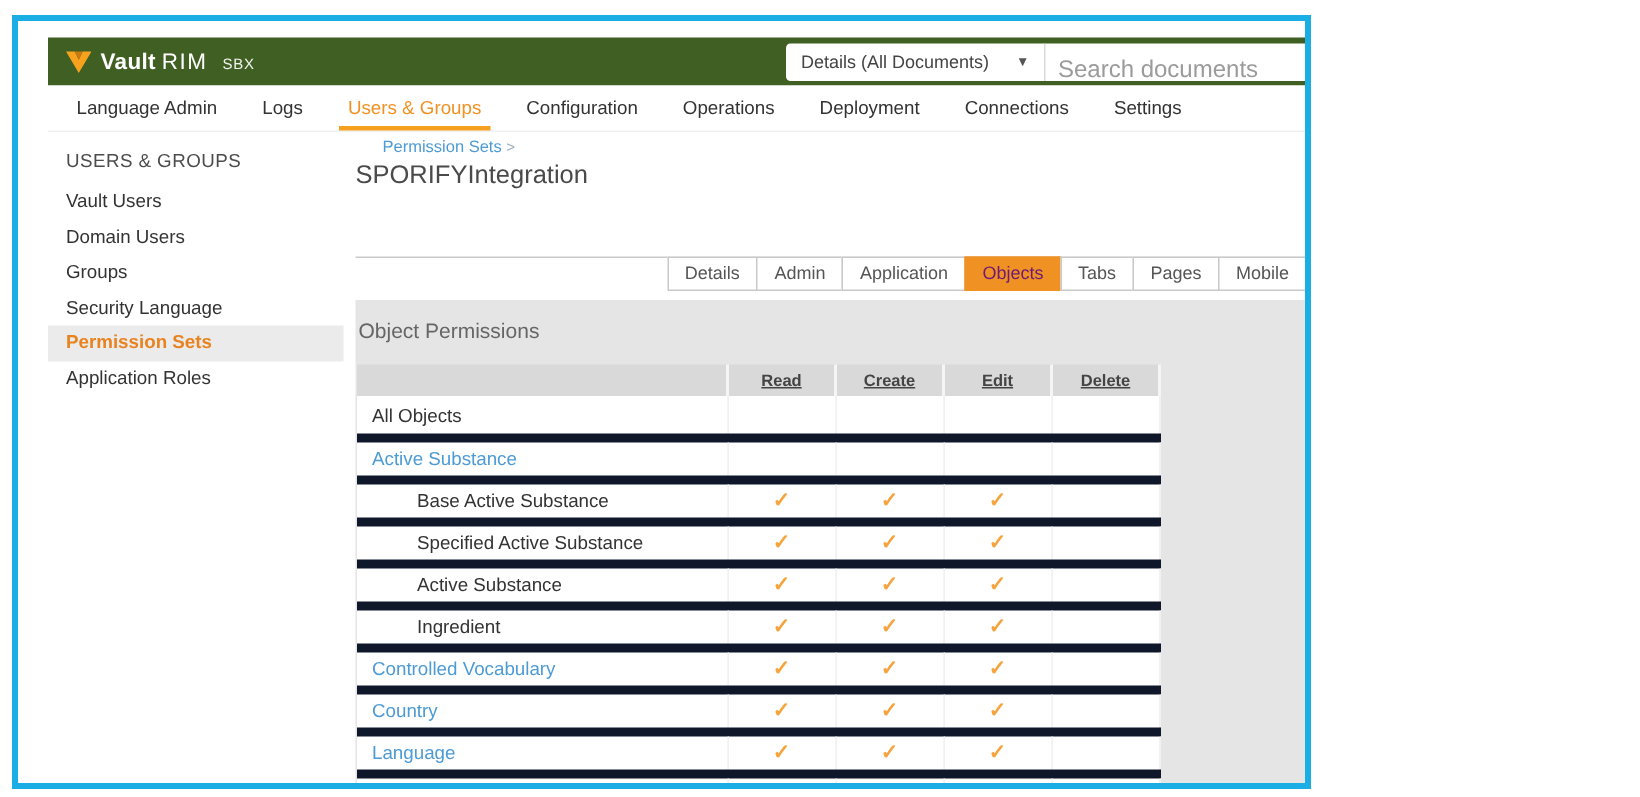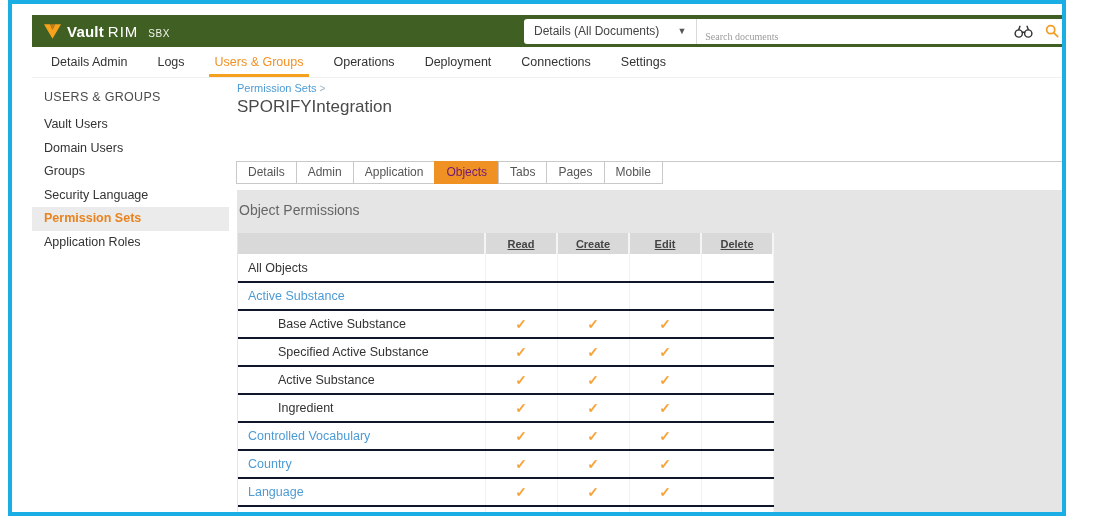--- a/index.html
+++ b/index.html
@@ -5,70 +5,70 @@
   :root{
     --header-green:#405f22;
     --accent-orange:#f09124;
     --underline-orange:#f5a01e;
     --link-blue:#4d9bd4;
     --frame-cyan:#1aaee5;
     --check-orange:#f5a43e;
   }
   *{box-sizing:border-box;margin:0;padding:0;}
   html,body{width:1093px;height:531px;background:#fff;font-family:"Liberation Sans",sans-serif;overflow:hidden;}
-  .frame{position:absolute;left:8px;top:0;width:1058px;height:516px;border:4px solid var(--frame-cyan);background:#fff;overflow:hidden;}
+  .frame{position:absolute;left:8px;top:10px;width:866px;height:516px;border:4px solid var(--frame-cyan);background:#fff;overflow:hidden;}
   .app{margin:11px 0 0 20px;width:1051px;height:497px;}
 
   
   .topbar{height:32px;background:var(--header-green);display:flex;align-items:center;padding:0 12px;}
   .logo{display:flex;align-items:baseline;gap:4px;color:#fff;cursor:pointer;}
   .logo svg{align-self:center;margin-right:2px;}
   .logo .brand{font-size:15px;font-weight:bold;letter-spacing:.2px;}
   .logo .product{font-size:15px;font-weight:300;letter-spacing:1px;}
   .logo .env{font-size:10px;margin-left:6px;opacity:.92;letter-spacing:.5px;}
   .searchbar{margin-left:auto;margin-right:2px;width:545px;height:25px;background:#fff;border-radius:3px;display:flex;align-items:center;overflow:hidden;}
   .scope{display:flex;align-items:center;gap:18px;font-size:12px;color:#444;padding:0 10px 0 10px;white-space:nowrap;cursor:pointer;height:100%;}
   .scope .caret{font-size:9px;color:#555;}
   .search-divider{width:1px;height:100%;background:#d9d9d9;}
-  .searchbar input{flex:1;border:none;outline:none;font-size:10px;color:#333;padding:0 8px;font-family:Liberation Serif, serif;background:transparent;margin-top:11px;}
+  .searchbar input{flex:1;border:none;outline:none;font-size:16px;color:#333;padding:0 8px;font-family:Liberation Sans, sans-serif;background:transparent;margin-top:11px;}
   .searchbar input::placeholder{color:#9b9b9b;}
   .search-icons{display:flex;align-items:center;gap:12px;padding:0 10px;}
 
   
   .navbar{height:31px;display:flex;align-items:stretch;background:#fff;border-bottom:1px solid #f0f0f0;padding-left:4px;}
   .nav-item{display:flex;align-items:center;margin:0 9px;padding:0 6px;font-size:12.5px;color:#333;cursor:pointer;border-bottom:3px solid transparent;padding-top:3px;}
   .nav-item.active{color:var(--accent-orange);border-bottom-color:var(--underline-orange);}
 
   .body{display:flex;height:433px;}
 
   
   .sidebar{width:197px;flex:none;padding-top:2px;}
   .side-title{font-size:12.5px;color:#4c4c4c;padding:10px 12px 9px;letter-spacing:.3px;}
   .side-item{font-size:12.5px;color:#333;padding:5px 12px;line-height:13.5px;cursor:pointer;list-style:none;}
   .side-item.active{background:#ebebeb;color:#e8831f;font-weight:bold;}
 
   
   .content{flex:1;padding:4px 0 0 8px;}
-  .breadcrumb{font-size:11px;}
+  .breadcrumb{font-size:11px;margin-left:18px;}
   .breadcrumb a{color:var(--link-blue);text-decoration:none;cursor:pointer;}
   .breadcrumb .sep{color:#9bb0bf;margin-left:3px;font-size:10px;}
   .page-title{font-size:17px;color:#4a4a4a;font-weight:400;margin-top:3px;}
 
-  .tabs-row{margin-top:44px;border-top:1px solid #c9c9c9;display:flex;justify-content:flex-start;padding-right:3px;}
+  .tabs-row{margin-top:44px;border-top:1px solid #c9c9c9;display:flex;justify-content:center;padding-right:3px;}
   .tab{margin-top:-1px;margin-left:-1px;border:1px solid #c9c9c9;background:#fff;color:#555;font-size:12px;padding:3px 11px 4px;cursor:pointer;white-space:nowrap;}
   .tab.active{background:var(--accent-orange);border-color:var(--accent-orange);color:#701a75;}
 
   .panel{margin-top:6px;background:#e5e5e5;height:330px;padding-top:7px;}
   .panel h2{font-size:14px;color:#666;font-weight:400;margin:5px 0 15px 2px;}
 
   table{border-collapse:collapse;margin-left:1px;}
   th{background:#d9d9d9;height:21px;font-size:11px;color:#444;font-weight:bold;border-right:2px solid #f5f5f5;}
   th.name-col{width:247px;}
   th.perm-col{width:72px;text-decoration:underline;}
-  td{background:#fff;height:28px;border-bottom:2px solid #0f172a;border-right:1px solid #f1f1f1;text-align:center;}
+  td{background:#fff;height:28px;border-bottom:6px solid #0f172a;border-right:1px solid #f1f1f1;text-align:center;}
   td.name-cell{text-align:left;padding-left:10px;font-size:12.5px;color:#333;}
   td.name-cell.indent{padding-left:40px;}
   td.name-cell a{color:var(--link-blue);text-decoration:none;cursor:pointer;}
   .check{color:var(--check-orange);font-size:14px;font-weight:bold;}
 </style>
 </head>
 <body>
 
 <div class="frame">
   <div class="app">
@@ -98,23 +98,24 @@
           </svg>
           <svg width="14" height="14" viewBox="0 0 16 16">
             <circle cx="6.5" cy="6.5" r="4.6" fill="none" stroke="#f59b23" stroke-width="2"></circle>
             <line x1="10.2" y1="10.2" x2="14.5" y2="14.5" stroke="#f59b23" stroke-width="2" stroke-linecap="round"></line>
           </svg>
         </div>
       </div>
     </header>
 
     <nav class="navbar" id="nav-items">
-        <div class="nav-item">Details Admin</div>
+        <div class="nav-item">Language Admin</div>
         <div class="nav-item">Logs</div>
         <div class="nav-item active">Users &amp; Groups</div>
+        <div class="nav-item">Configuration</div>
         <div class="nav-item">Operations</div>
         <div class="nav-item">Deployment</div>
         <div class="nav-item">Connections</div>
         <div class="nav-item">Settings</div>
       </nav>
 
     <div class="body">
       <aside class="sidebar">
         <div class="side-title">USERS &amp; GROUPS</div>
         <ul id="side-items">

